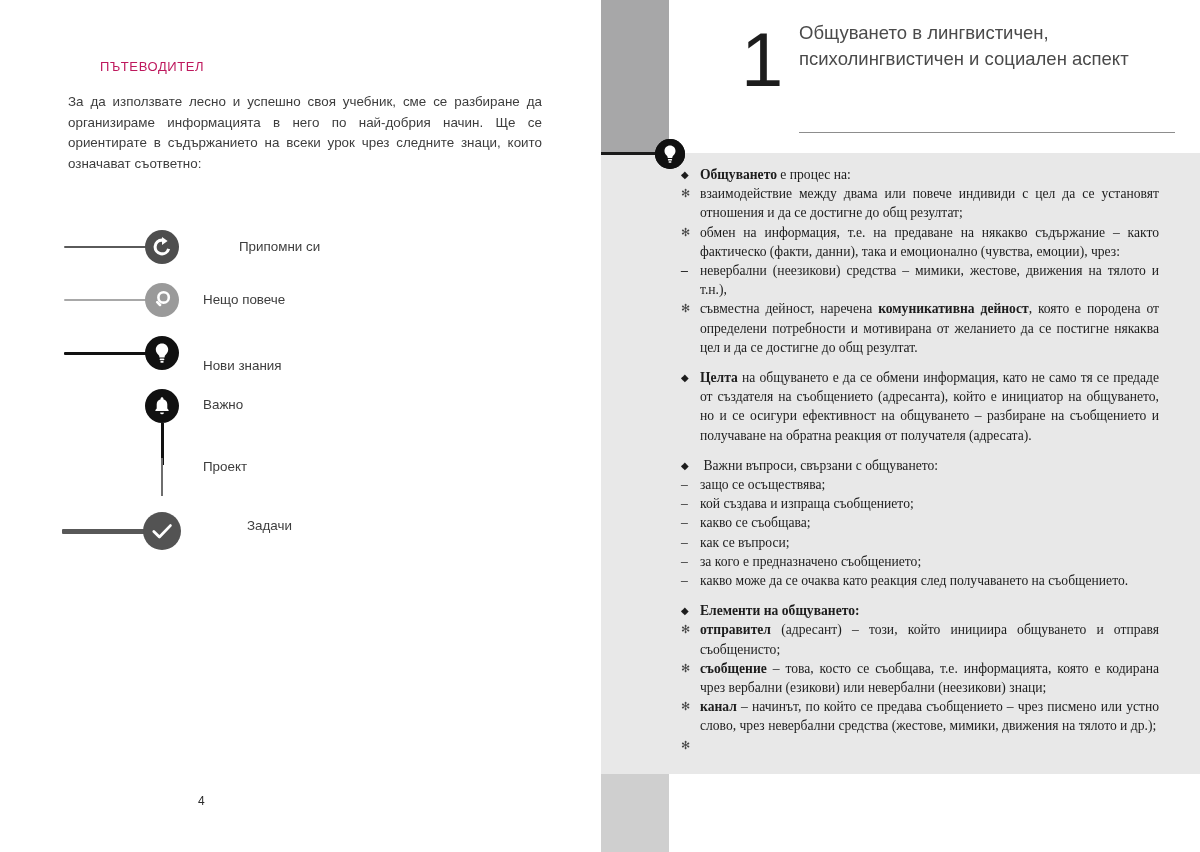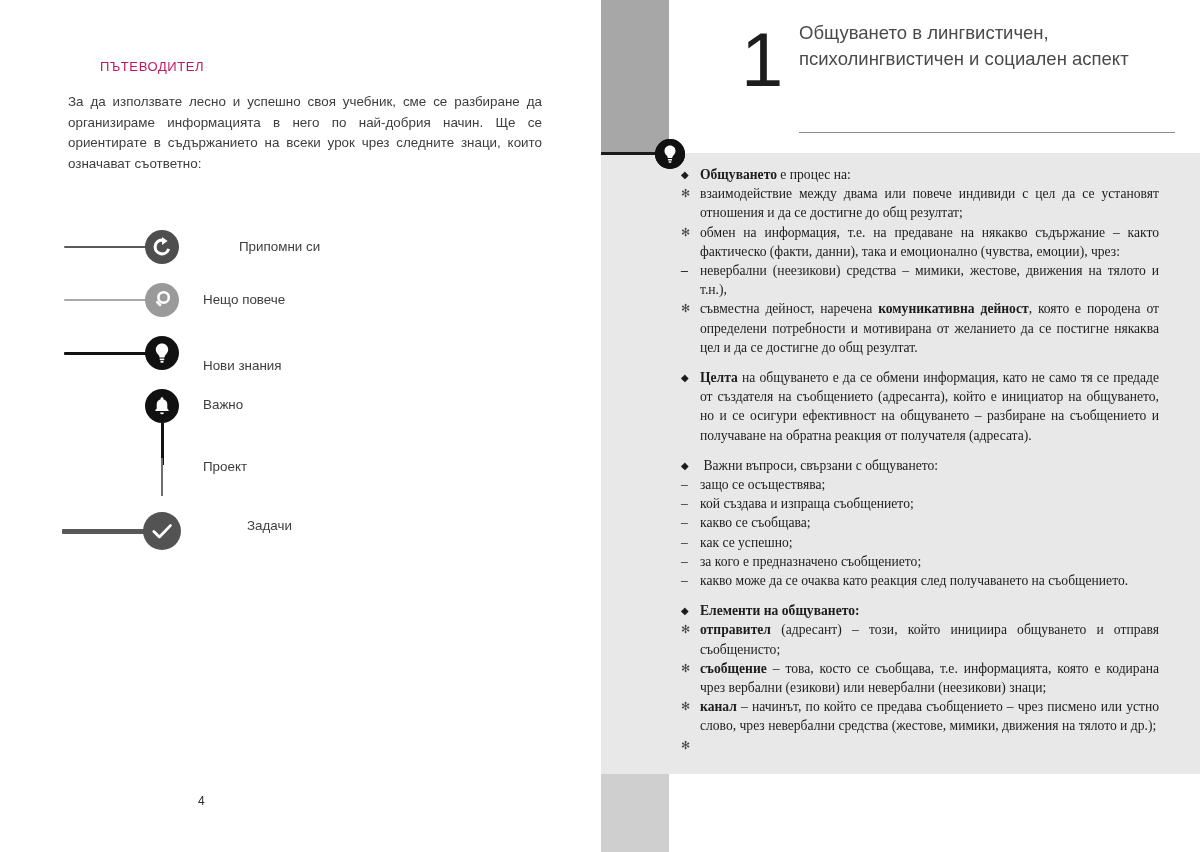--- a/index.html
+++ b/index.html
@@ -337,21 +337,21 @@
         <div class="li blk dash"><span class="mk">–</span></div>
         <div class="li blk dash"><span class="mk">–</span><span>невербални (неезикови) средства – мимики, жестове, движения на тялото и т.н.),</span></div>
         <div class="li blk star"><span class="mk">✻</span><span>съвместна дейност, наречена <b>комуникативна дейност</b>, която е породена от определени потребности и мотивирана от желанието да се постигне някаква цел и да се достигне до общ резултат.</span></div>
         <div class="gap"></div>
         <div class="para blk"><span class="mk">◆</span><span><b>Целта</b> на общуването е да се обмени информация, като не само тя се предаде от създателя на съобщението (адресанта), който е инициатор на общуването, но и се осигури ефективност на общуването – разбиране на съобщението и получаване на обратна реакция от получателя (адресата).</span></div>
         <div class="gap"></div>
         <div class="li blk diamond"><span class="mk">◆</span><span>&nbsp;Важни въпроси, свързани с общуването:</span></div>
         <div class="li blk dash"><span class="mk">–</span><span>защо се осъществява;</span></div>
         <div class="li blk dash"><span class="mk">–</span><span>кой създава и изпраща съобщението;</span></div>
         <div class="li blk dash"><span class="mk">–</span><span>какво се съобщава;</span></div>
-        <div class="li blk dash"><span class="mk">–</span><span>как се успешно;</span></div>
+        <div class="li blk dash"><span class="mk">–</span><span>как се въпроси;</span></div>
         <div class="li blk dash"><span class="mk">–</span><span>за кого е предназначено съобщението;</span></div>
         <div class="li blk dash"><span class="mk">–</span><span>какво може да се очаква като реакция след получаването на съобщението.</span></div>
         <div class="gap"></div>
         <div class="li blk diamond"><span class="mk">◆</span><span><b>Елементи на общуването:</b></span></div>
         <div class="li blk star"><span class="mk">✻</span><span><b>отправител</b> (адресант) – този, който инициира общуването и отправя съобщенисто;</span></div>
         <div class="li blk star"><span class="mk">✻</span><span><b>съобщение</b> – това, косто се съобщава, т.е. информацията, която е кодирана чрез вербални (езикови) или невербални (неезикови) знаци;</span></div>
         <div class="li blk star"><span class="mk">✻</span><span><b>канал</b> – начинът, по който се предава съобщението – чрез писмено или устно слово, чрез невербални средства (жестове, мимики, движения на тялото и др.);</span></div>
         <div class="li blk star"><span class="mk">✻</span></div>
       </div>
 

